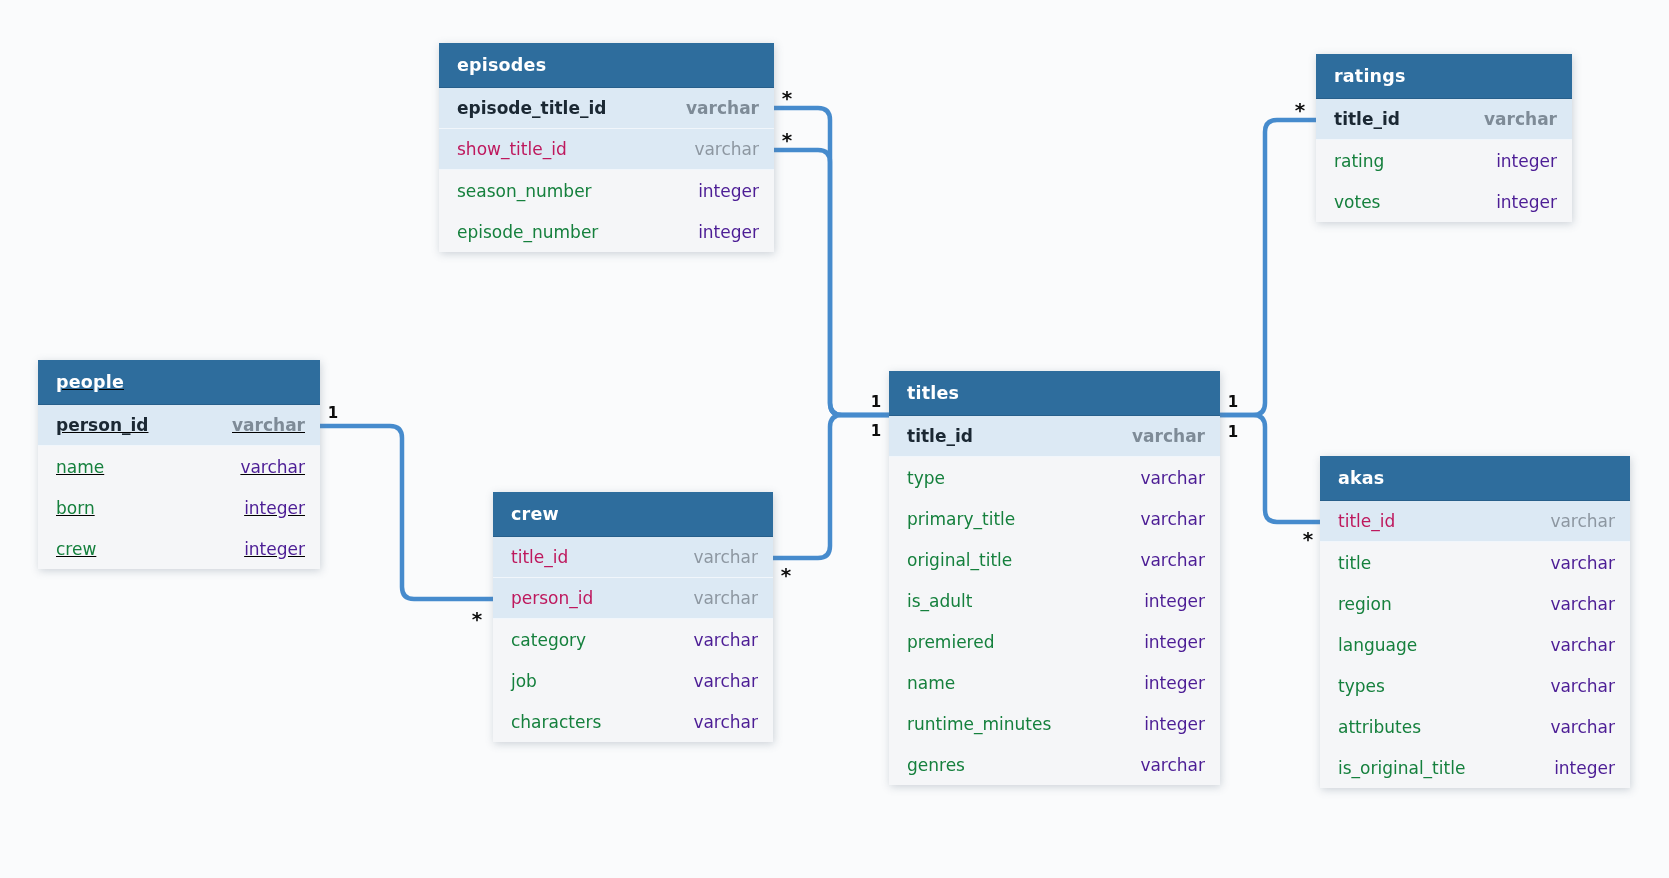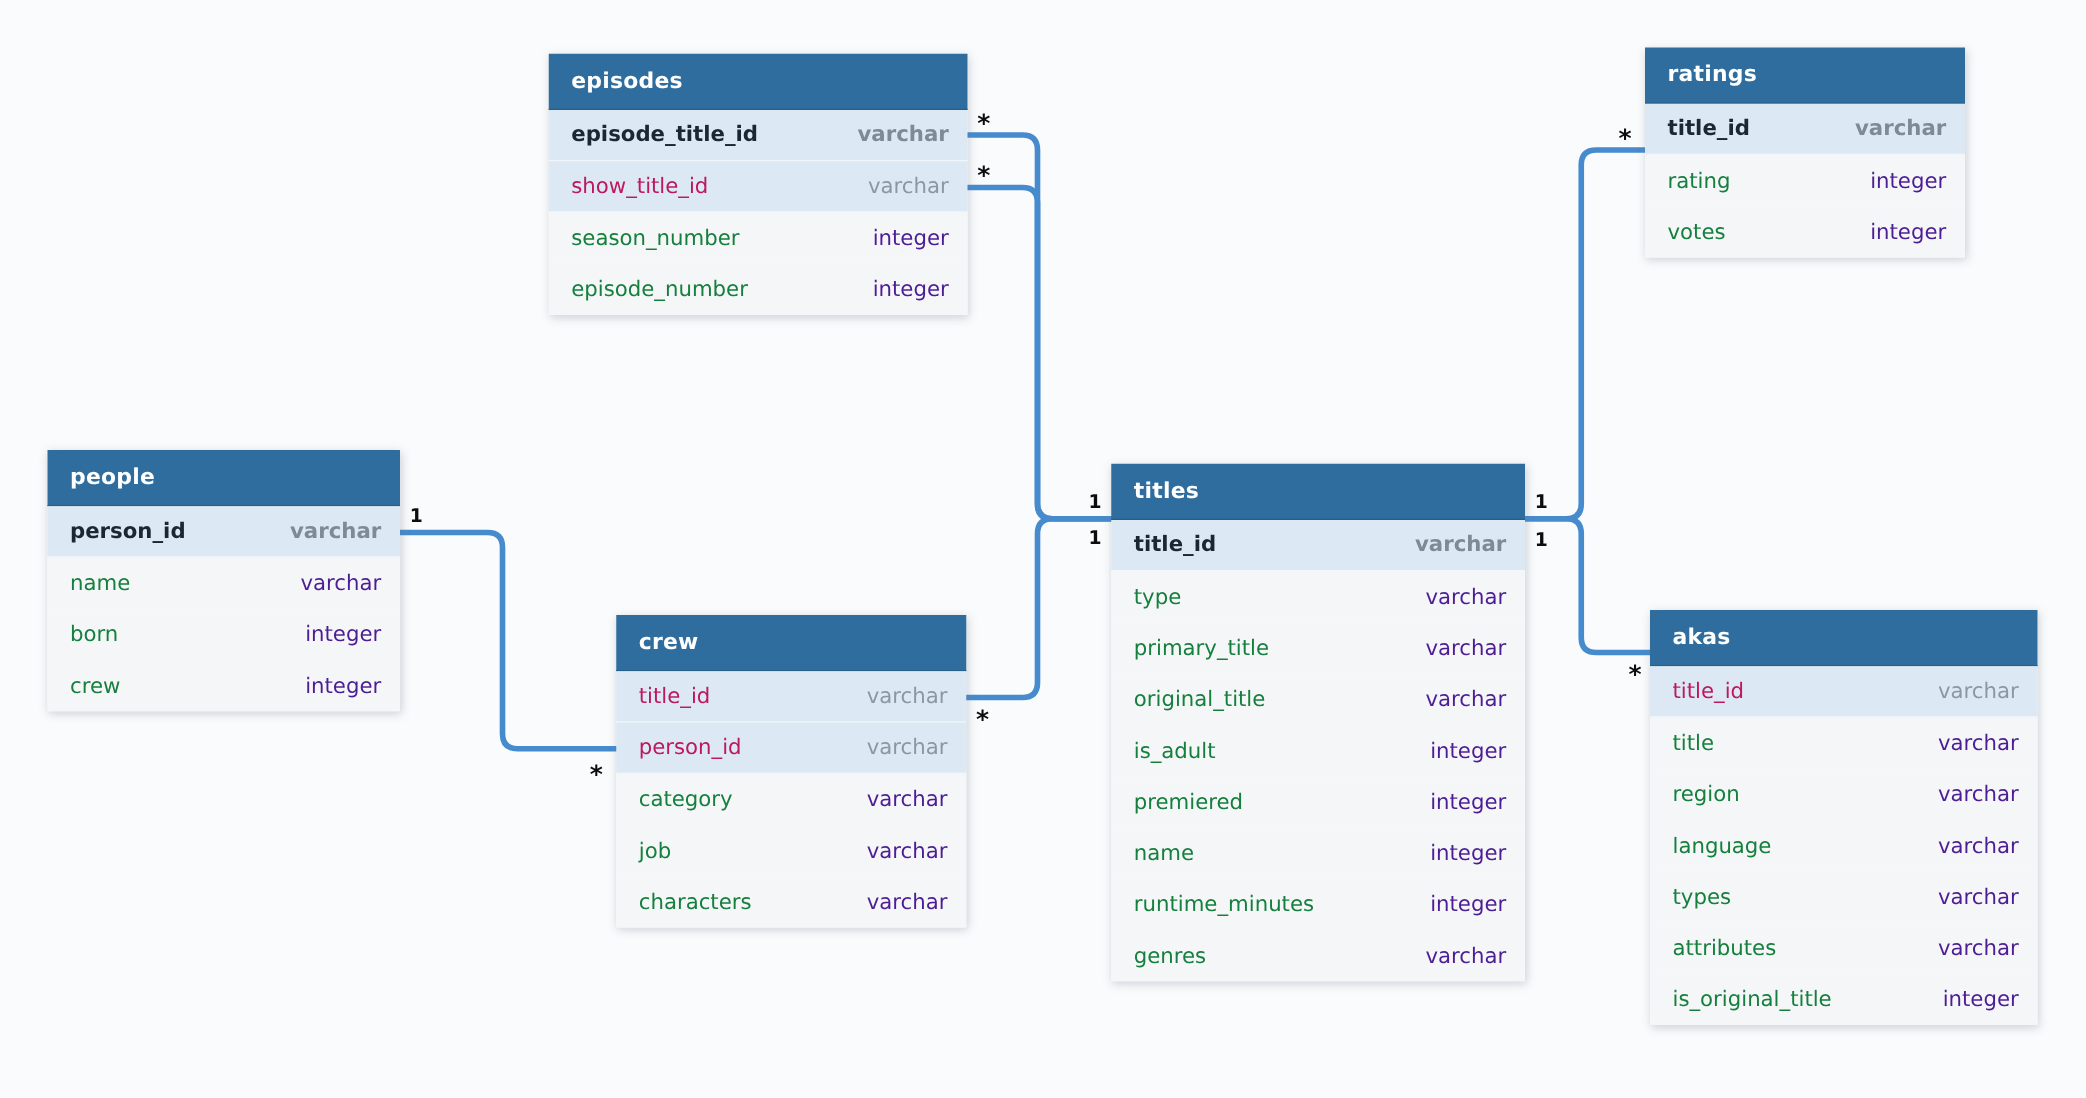--- a/index.html
+++ b/index.html
@@ -77,38 +77,38 @@
       </div>
       <div class="row">
         <span class="cname">season_number</span>
         <span class="ctype">integer</span>
       </div>
       <div class="row">
         <span class="cname">episode_number</span>
         <span class="ctype">integer</span>
       </div>
     </div>
-    <div class="table" style="left: 1316px; top: 38px; width: 256px; text-align: right;">
+    <div class="table" style="left: 1316px; top: 54px; width: 256px; text-align: right;">
       <div class="thead">
         <span>ratings</span>
       </div>
       <div class="row key pk">
         <span class="cname">title_id</span>
         <span class="ctype">varchar</span>
       </div>
       <div class="row">
         <span class="cname">rating</span>
         <span class="ctype">integer</span>
       </div>
       <div class="row">
         <span class="cname">votes</span>
         <span class="ctype">integer</span>
       </div>
     </div>
-    <div class="table" style="left: 38px; top: 360px; width: 282px;">
+    <div class="table" style="left: 38px; top: 360px; width: 282px; text-decoration: underline;">
       <div class="thead">
         <span>people</span>
       </div>
       <div class="row key pk">
         <span class="cname">person_id</span>
         <span class="ctype">varchar</span>
       </div>
       <div class="row">
         <span class="cname">name</span>
         <span class="ctype">varchar</span>
@@ -181,21 +181,21 @@
       </div>
       <div class="row">
         <span class="cname">runtime_minutes</span>
         <span class="ctype">integer</span>
       </div>
       <div class="row">
         <span class="cname">genres</span>
         <span class="ctype">varchar</span>
       </div>
     </div>
-    <div class="table" style="left: 1320px; top: 456px; width: 310px; margin-top: 32px;">
+    <div class="table" style="left: 1320px; top: 456px; width: 310px;">
       <div class="thead">
         <span>akas</span>
       </div>
       <div class="row key">
         <span class="cname">title_id</span>
         <span class="ctype">varchar</span>
       </div>
       <div class="row">
         <span class="cname">title</span>
         <span class="ctype">varchar</span>

